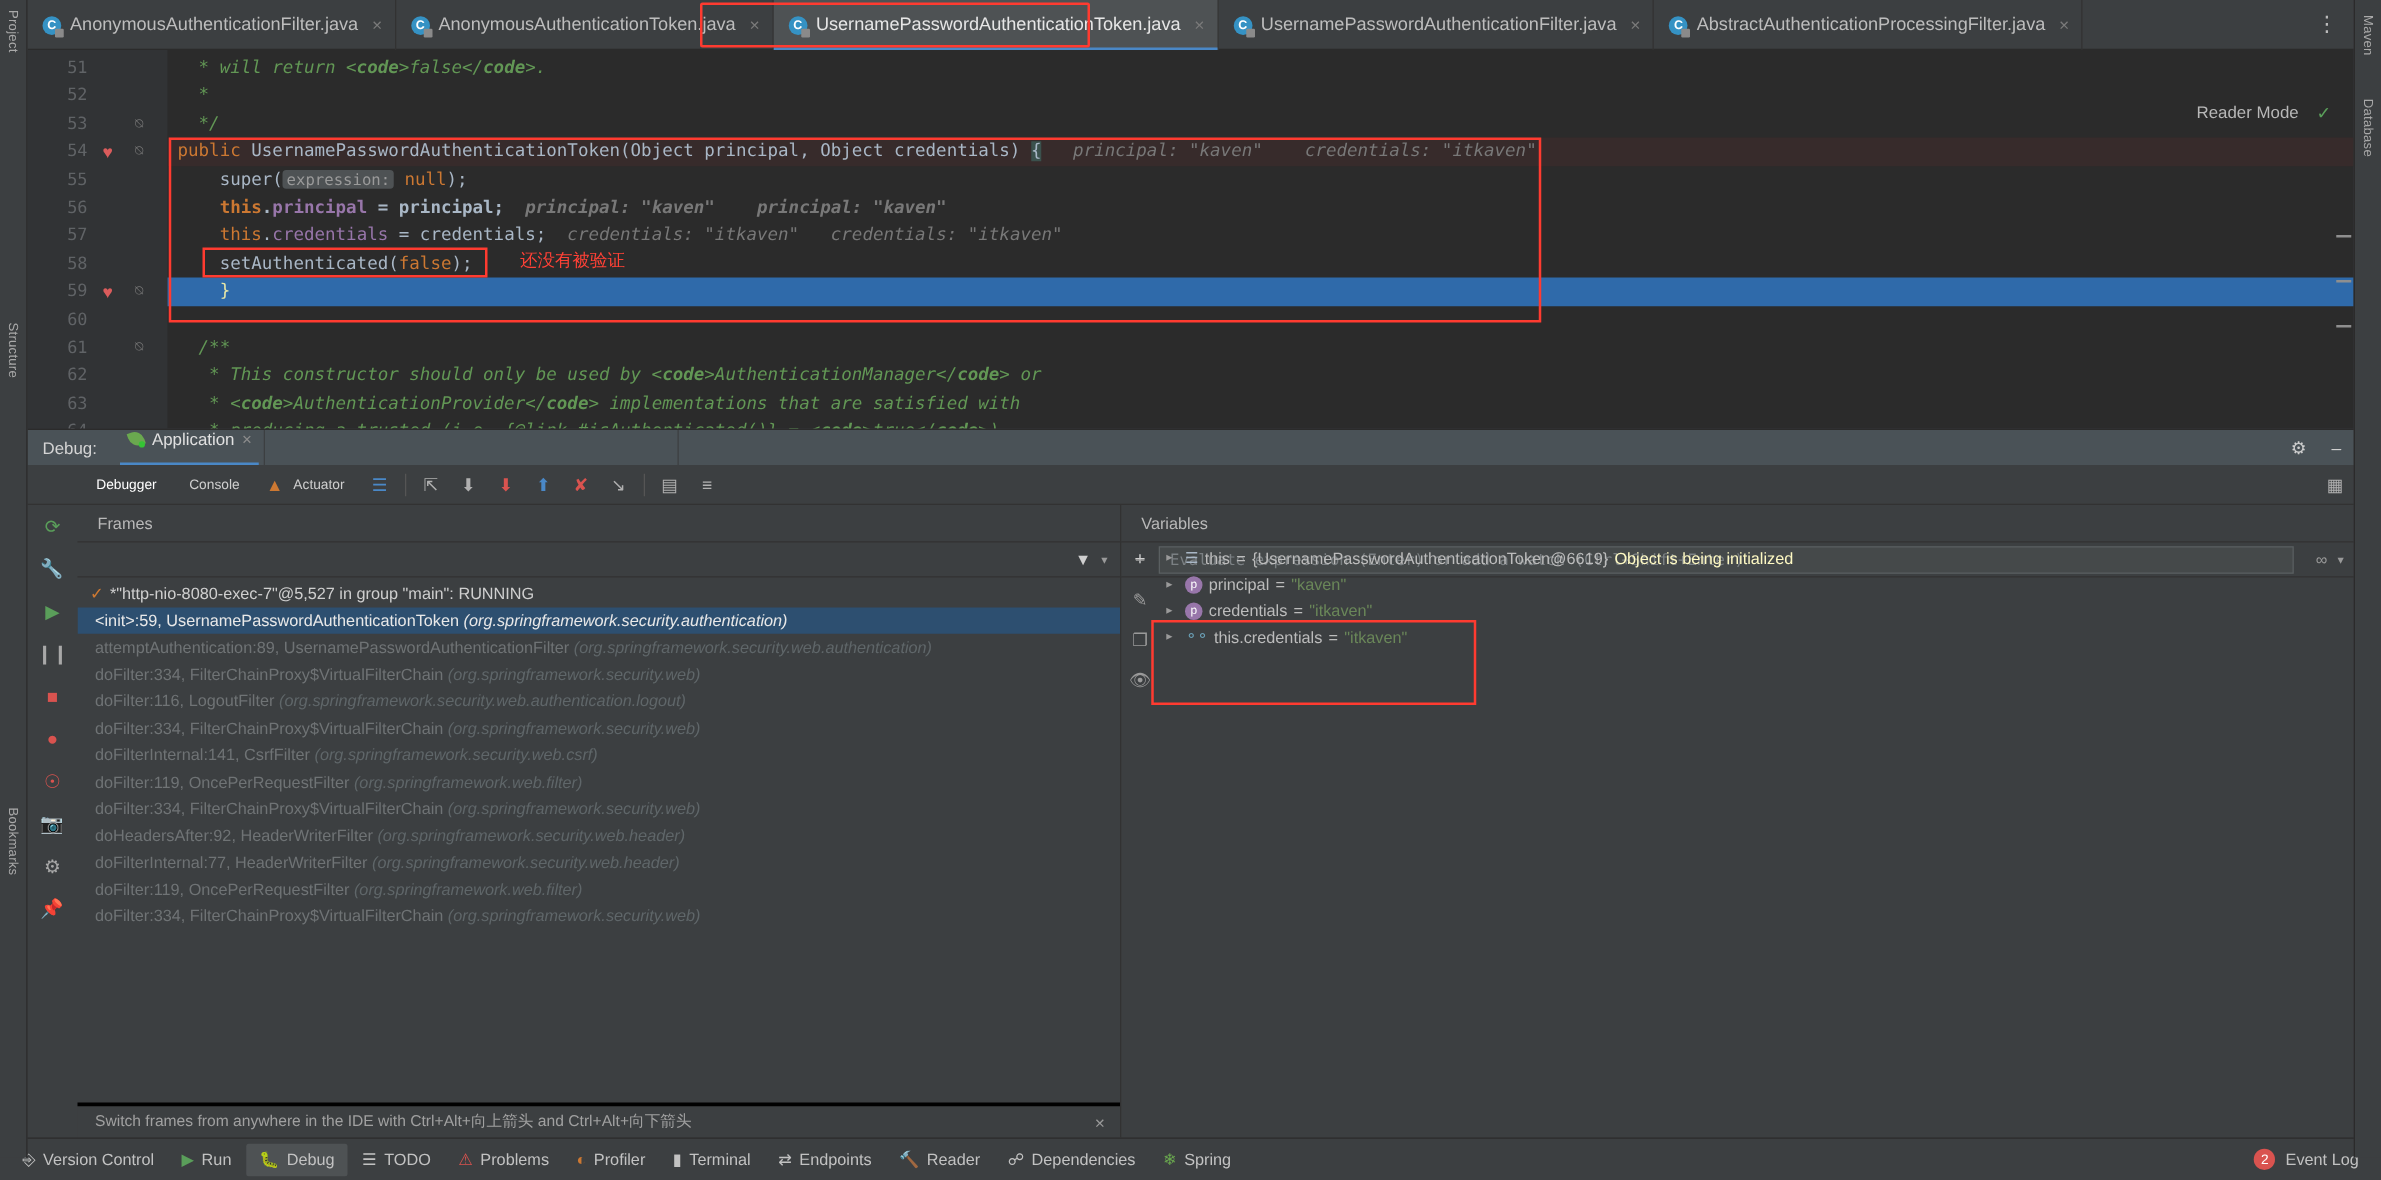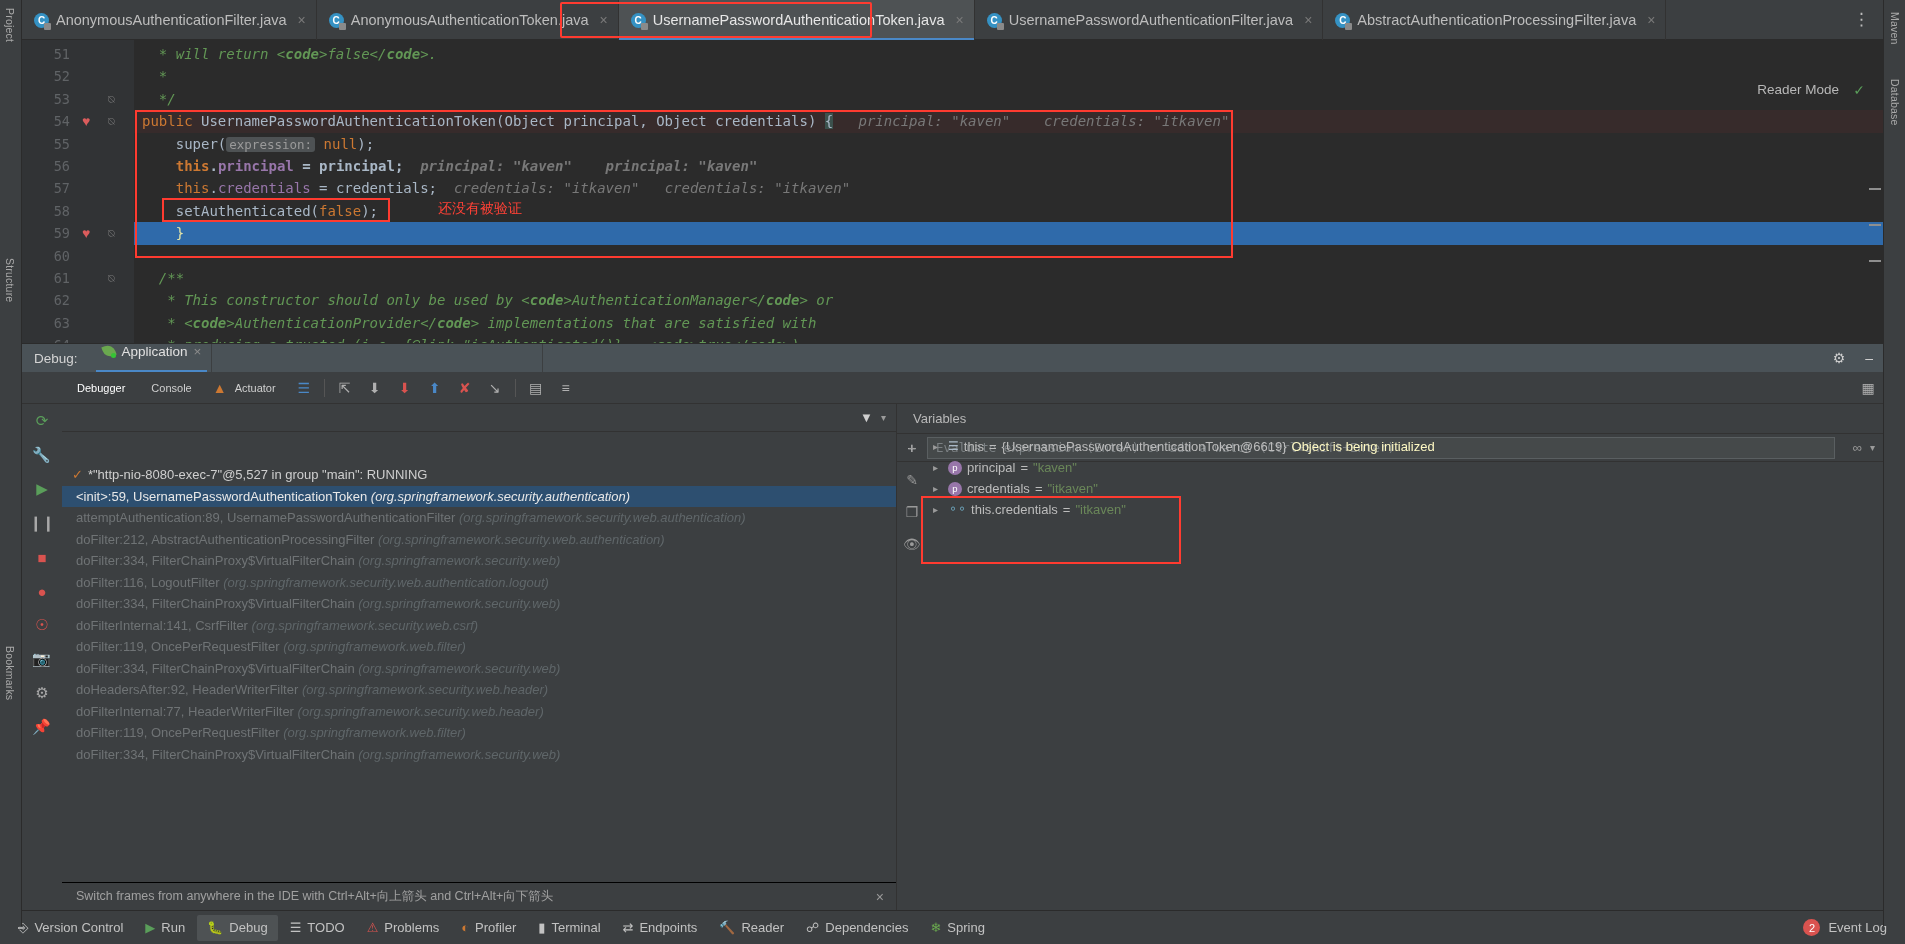--- a/index.html
+++ b/index.html
@@ -168,21 +168,21 @@
   }
   .frow.thread { color:#cfcfcf; padding-left:10px; }
   .frow.sel { background:#2d4f70; color:#e8e8e8; }
   .frow .pkg { font-style:italic; }
   .frow.dim { color:#6f7375; }
   .frow.dim .pkg { color:#5f6669; }
   .tick { color:#cc7832; margin-right:5px; }
 
   .hintbar {
     position:absolute; left:0; right:0; bottom:0; height:28px;
-    background:#3c3f41; border-top:1px solid #000000;
+    background:#3c3f41; border-top:3px solid #000000;
     display:flex; align-items:center; padding-left:14px; font-size:12.5px; color:#a0a0a0;
   }
   .hintbar .close { margin-left:auto; margin-right:12px; color:#9a9a9a; font-size:14px;}
 
   .vars { flex:1; position:relative; }
   .vars-toolrow { height:28px; display:flex; align-items:center; border-bottom:1px solid #323232; }
   .eval-input {
     flex:1; height:22px; margin-right:10px; background:#45494a; border:1px solid #5a5f61;
     display:flex; align-items:center; padding:0 8px;
     font-family:"DejaVu Sans Mono", monospace; font-size:12.5px; color:#7b8083;
@@ -341,21 +341,21 @@
       <div class="codeline row-cur" style="top:182.2px;"><span class="c-txt">    }</span></div>
 
       <div class="codeline" style="top:204.6px;"></div>
       <div class="codeline" style="top:227px;"><span class="c-cmt">  /**</span></div>
       <div class="codeline" style="top:249.4px;"><span class="c-cmt">   * This constructor should only be used by &lt;</span><span class="c-cmtb">code</span><span class="c-cmt">&gt;AuthenticationManager&lt;/</span><span class="c-cmtb">code</span><span class="c-cmt">&gt; or</span></div>
       <div class="codeline" style="top:271.8px;"><span class="c-cmt">   * &lt;</span><span class="c-cmtb">code</span><span class="c-cmt">&gt;AuthenticationProvider&lt;/</span><span class="c-cmtb">code</span><span class="c-cmt">&gt; implementations that are satisfied with</span></div>
       <div class="codeline" style="top:294.2px;"><span class="c-cmt">   * producing a trusted (i.e. {@link #isAuthenticated()} = &lt;</span><span class="c-cmtb">code</span><span class="c-cmt">&gt;true&lt;/</span><span class="c-cmtb">code</span><span class="c-cmt">&gt;)</span></div>
 
       <div class="red-box" style="left:1px; top:70px; width:1098px; height:148px;"></div>
       <div class="red-box" style="left:28px; top:158px; width:228px; height:24px;"></div>
-      <div class="cn-note" style="left:304px; top:160px;">还没有被验证</div>
+      <div class="cn-note" style="left:282px; top:160px;">还没有被验证</div>
     </div>
 
     <div class="reader-mode">Reader Mode</div>
     <div class="chk-ok">✓</div>
     <div class="scroll-marks">
         <i></i>
         <i></i>
         <i></i>
       </div>
   </div>
@@ -407,31 +407,31 @@
       <div class="strip-ico" style="color:#d9534f;">●</div>
       <div class="strip-ico" style="color:#d9534f;">☉</div>
       <div class="strip-ico">📷</div>
       <div class="strip-ico">⚙</div>
       <div class="strip-ico">📌</div>
     </div>
 
     <div class="frames-pane">
 
       <div class="frames">
+        <div class="pane-hdr">Frames</div>
         <div class="frames-toolrow">
           <span style="color:#cfcfcf;font-size:13px;">▼</span>
           <span style="color:#9a9a9a;font-size:10px;">▾</span>
         </div>
         <div class="frame-list">
           <div class="frow thread">
             <span class="tick">✓</span><span>*"http-nio-8080-exec-7"@5,527 in group "main": RUNNING</span>
           </div>
           <div class="frow sel"><span>&lt;init&gt;:59, UsernamePasswordAuthenticationToken</span> <span class="pkg">(org.springframework.security.authentication)</span></div>
           <div class="frow dim"><span>attemptAuthentication:89, UsernamePasswordAuthenticationFilter</span> <span class="pkg">(org.springframework.security.web.authentication)</span></div>
-          <div class="frow dim"><span>doFilter:212, AbstractAuthenticationProcessingFilter</span> <span class="pkg">(org.springframework.security.web.authentication)</span></div>
           <div class="frow dim"><span>doFilter:334, FilterChainProxy$VirtualFilterChain</span> <span class="pkg">(org.springframework.security.web)</span></div>
           <div class="frow dim"><span>doFilter:116, LogoutFilter</span> <span class="pkg">(org.springframework.security.web.authentication.logout)</span></div>
           <div class="frow dim"><span>doFilter:334, FilterChainProxy$VirtualFilterChain</span> <span class="pkg">(org.springframework.security.web)</span></div>
           <div class="frow dim"><span>doFilterInternal:141, CsrfFilter</span> <span class="pkg">(org.springframework.security.web.csrf)</span></div>
           <div class="frow dim"><span>doFilter:119, OncePerRequestFilter</span> <span class="pkg">(org.springframework.web.filter)</span></div>
           <div class="frow dim"><span>doFilter:334, FilterChainProxy$VirtualFilterChain</span> <span class="pkg">(org.springframework.security.web)</span></div>
           <div class="frow dim"><span>doHeadersAfter:92, HeaderWriterFilter</span> <span class="pkg">(org.springframework.security.web.header)</span></div>
           <div class="frow dim"><span>doFilterInternal:77, HeaderWriterFilter</span> <span class="pkg">(org.springframework.security.web.header)</span></div>
           <div class="frow dim"><span>doFilter:119, OncePerRequestFilter</span> <span class="pkg">(org.springframework.web.filter)</span></div>
           <div class="frow dim"><span>doFilter:334, FilterChainProxy$VirtualFilterChain</span> <span class="pkg">(org.springframework.security.web)</span></div>

